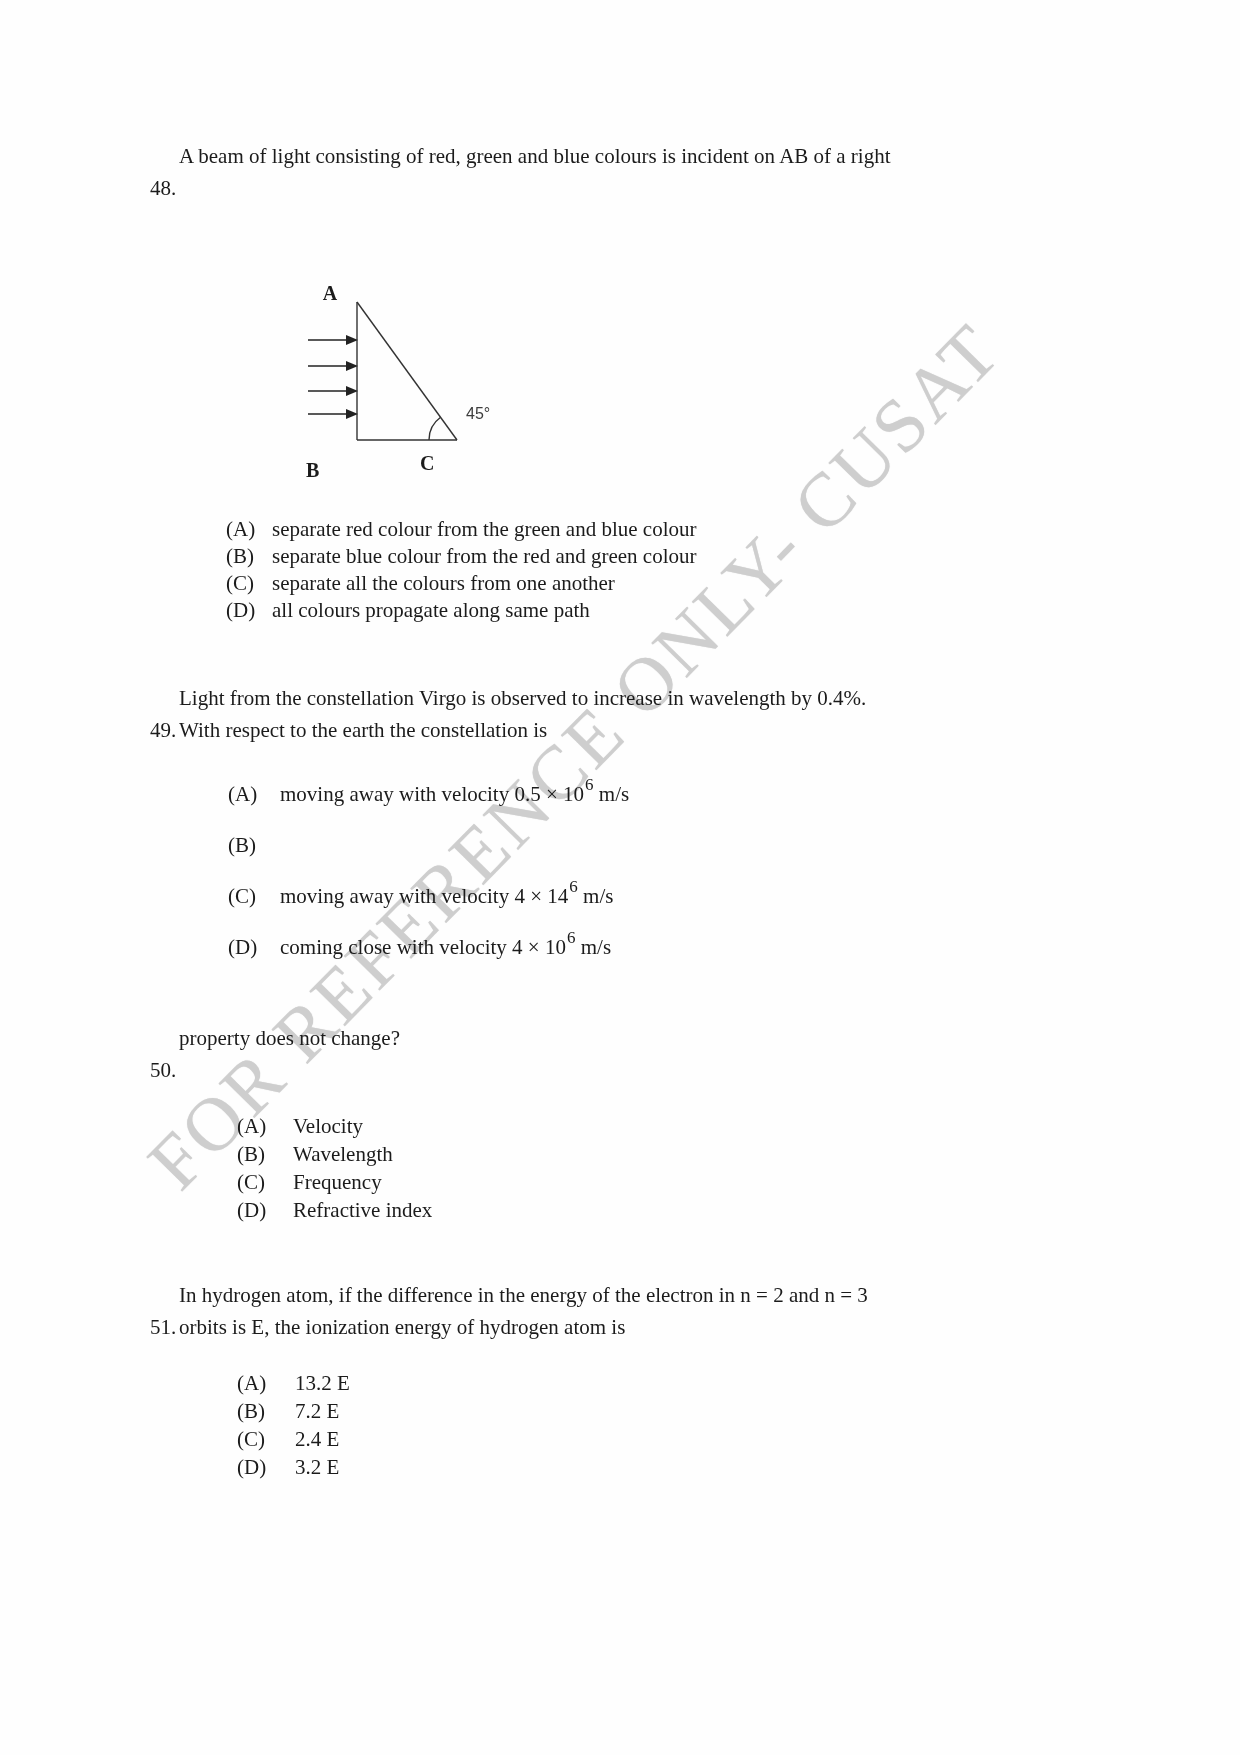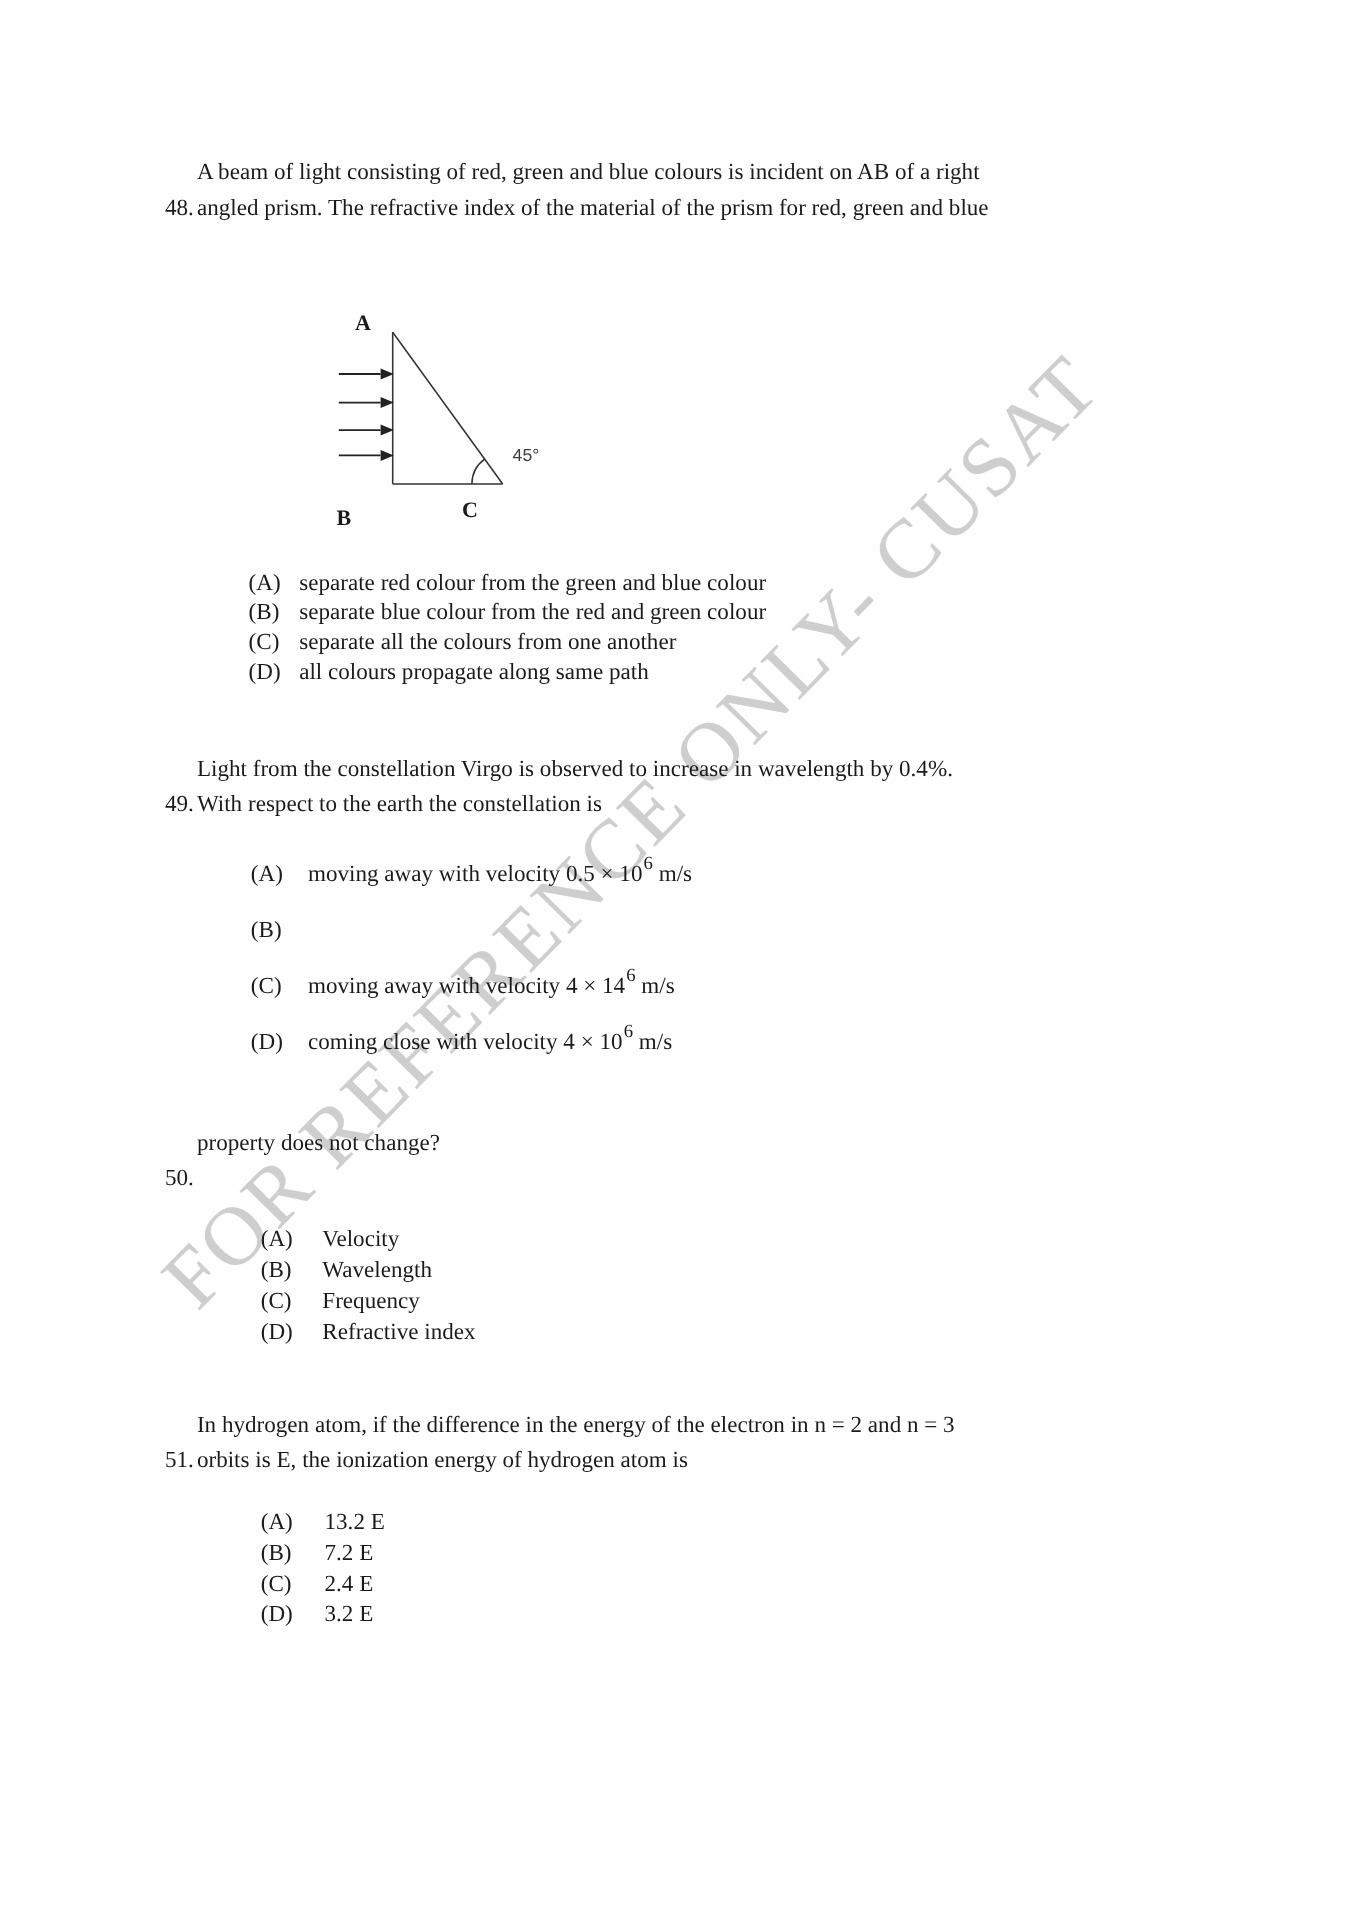--- a/index.html
+++ b/index.html
@@ -51,21 +51,20 @@
 <body>
 
 <div class="page">
 
   <div class="watermark">FOR REFERENCE ONLY- CUSAT</div>
 
   <div class="q q48">
     <span class="qnum">48.</span>
     <div class="qtext">
       <div class="ln">A beam of light consisting of red, green and blue colours is incident on AB of a right</div>
-      <div class="ln">angled prism. The refractive index of the material of the prism for red, green and blue</div>
     </div>
   </div>
 
   <div class="diagram">
     <svg viewBox="0 0 270 235" xmlns="http://www.w3.org/2000/svg">
       <g stroke="#333333" stroke-width="1.4" fill="none">
         <line x1="97" y1="30" x2="97" y2="168"></line>
         <line x1="97" y1="168" x2="197" y2="168"></line>
         <line x1="97" y1="30" x2="197" y2="168"></line>
         <path d="M 169 168 A 28 28 0 0 1 180.6 145.3"></path>

